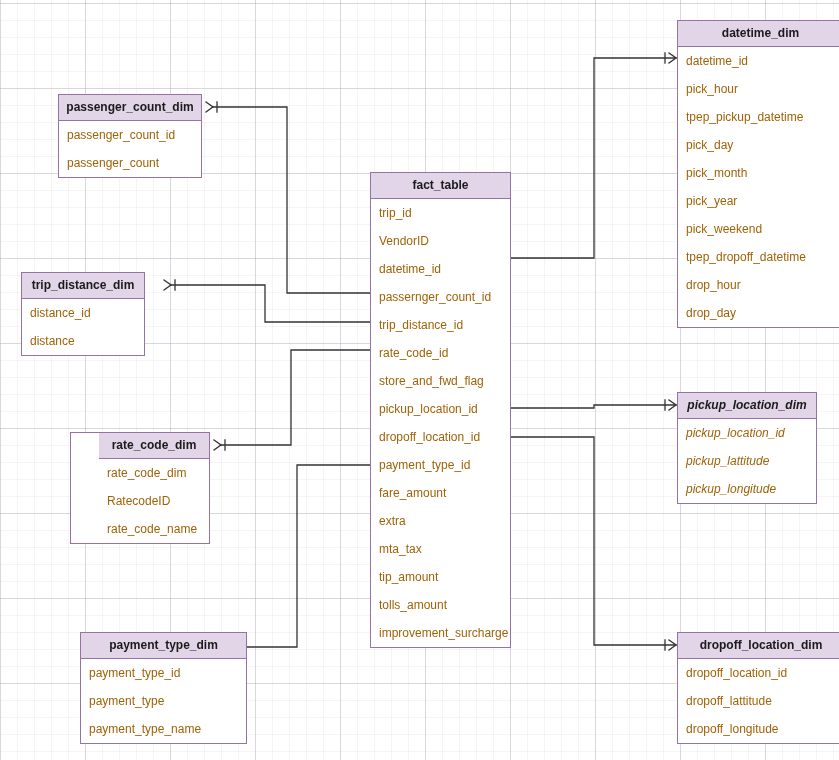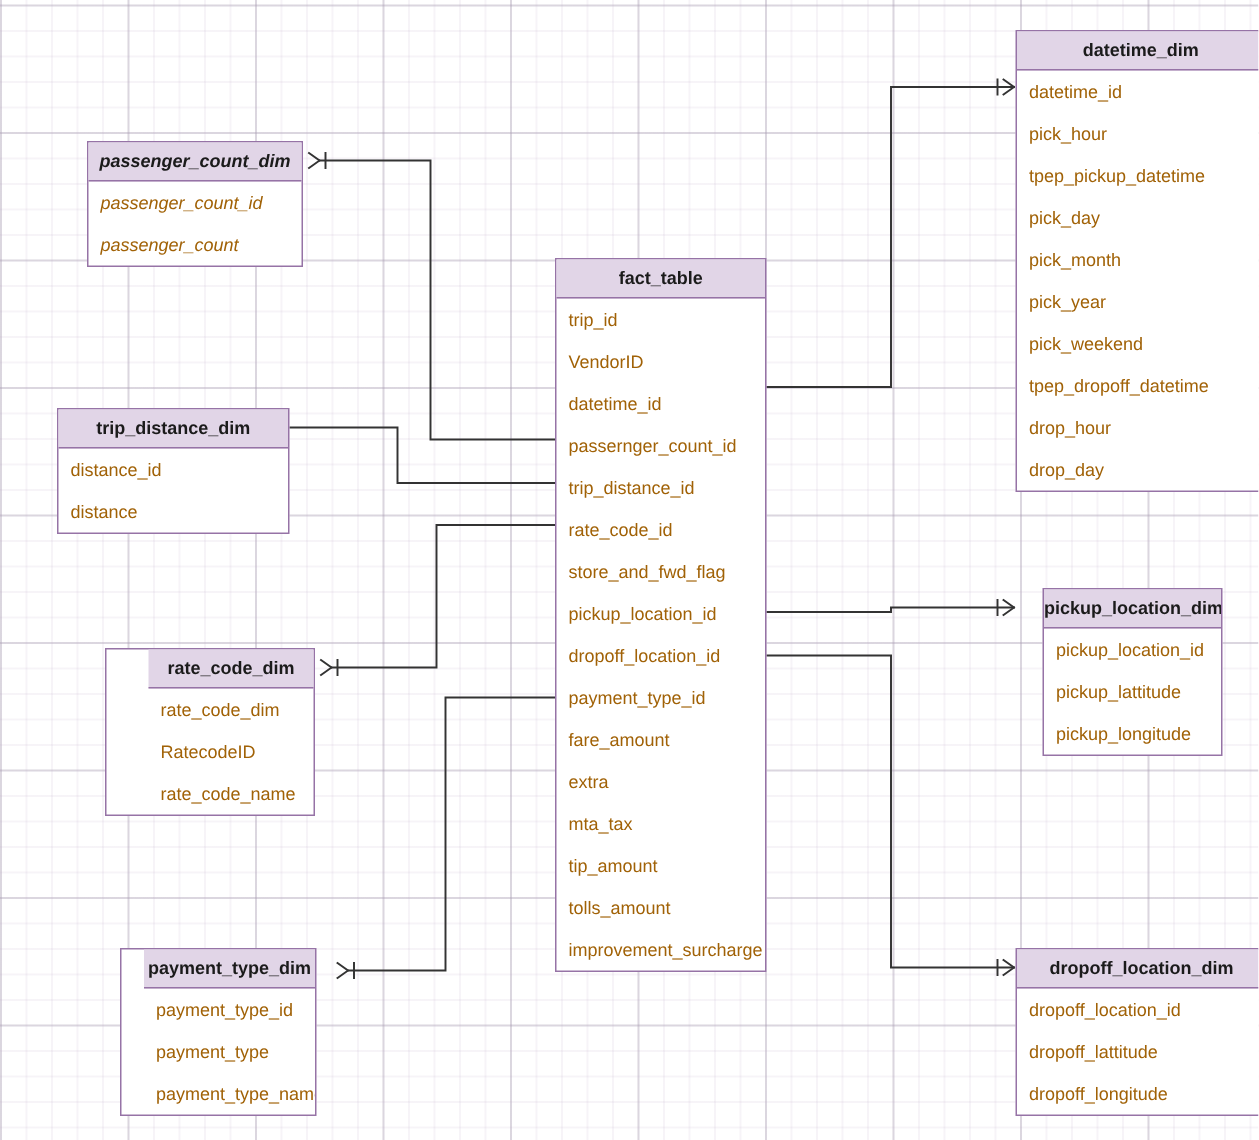--- a/index.html
+++ b/index.html
@@ -91,43 +91,43 @@
       <path d="M 511 408 L 594 408 L 594 405 L 676 405"></path>
       <path d="M 676 405 L 669 400 M 676 405 L 669 410 M 665 400 L 665 410"></path>
 
       <path d="M 511 437 L 594 437 L 594 645 L 676 645"></path>
       <path d="M 676 645 L 669 640 M 676 645 L 669 650 M 665 640 L 665 650"></path>
 
     </g>
   </svg>
 
   <div id="entity-layer">
-      <div class="entity" style="left: 58px; top: 94px; width: 144px; font-style: italic;">
+      <div class="entity" style="left: 58px; top: 94px; width: 144px;">
         <div class="entity-header">passenger_count_dim</div>
         <div class="entity-body">
           <div class="field">passenger_count_id</div>
           <div class="field">passenger_count</div>
         </div>
       </div>
-      <div class="entity" style="left: 38px; top: 272px; width: 155px;">
+      <div class="entity" style="left: 21px; top: 272px; width: 124px;">
         <div class="entity-header">trip_distance_dim</div>
         <div class="entity-body">
           <div class="field">distance_id</div>
           <div class="field">distance</div>
         </div>
       </div>
       <div class="entity" style="left: 70px; top: 432px; width: 140px; padding-left: 28px;">
         <div class="entity-header">rate_code_dim</div>
         <div class="entity-body">
           <div class="field">rate_code_dim</div>
           <div class="field">RatecodeID</div>
           <div class="field">rate_code_name</div>
         </div>
       </div>
-      <div class="entity" style="left: 80px; top: 632px; width: 131px; padding-left: 15px;">
+      <div class="entity" style="left: 80px; top: 632px; width: 167px;">
         <div class="entity-header">payment_type_dim</div>
         <div class="entity-body">
           <div class="field">payment_type_id</div>
           <div class="field">payment_type</div>
           <div class="field">payment_type_name</div>
         </div>
       </div>
       <div class="entity" style="left: 370px; top: 172px; width: 141px;">
         <div class="entity-header">fact_table</div>
         <div class="entity-body">
@@ -157,21 +157,21 @@
           <div class="field">tpep_pickup_datetime</div>
           <div class="field">pick_day</div>
           <div class="field">pick_month</div>
           <div class="field">pick_year</div>
           <div class="field">pick_weekend</div>
           <div class="field">tpep_dropoff_datetime</div>
           <div class="field">drop_hour</div>
           <div class="field">drop_day</div>
         </div>
       </div>
-      <div class="entity" style="left: 695px; top: 392px; width: 120px;">
+      <div class="entity" style="left: 677px; top: 392px; width: 140px; font-style: italic;">
         <div class="entity-header">pickup_location_dim</div>
         <div class="entity-body">
           <div class="field">pickup_location_id</div>
           <div class="field">pickup_lattitude</div>
           <div class="field">pickup_longitude</div>
         </div>
       </div>
       <div class="entity" style="left: 677px; top: 632px; width: 168px;">
         <div class="entity-header">dropoff_location_dim</div>
         <div class="entity-body">

